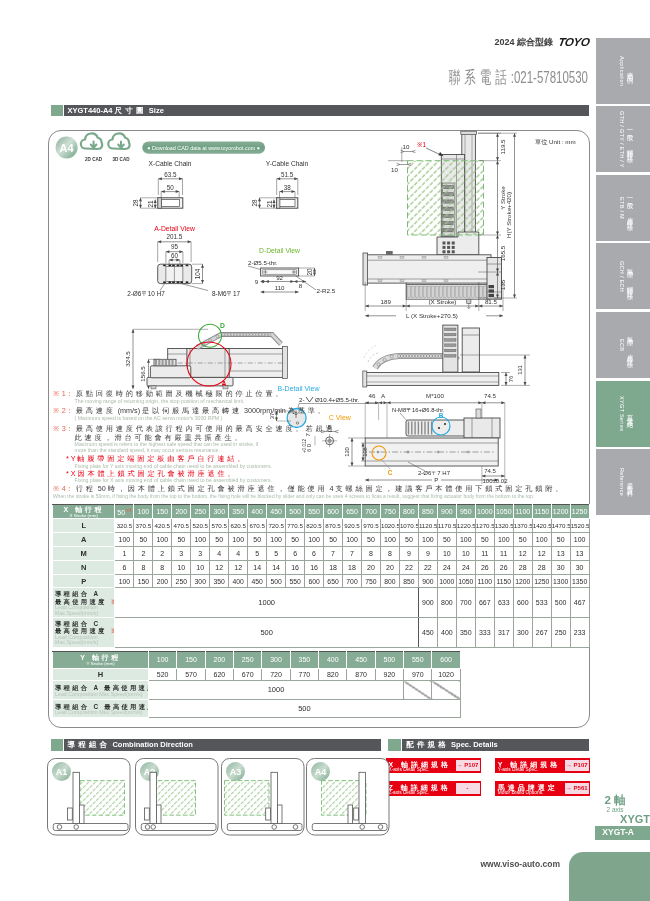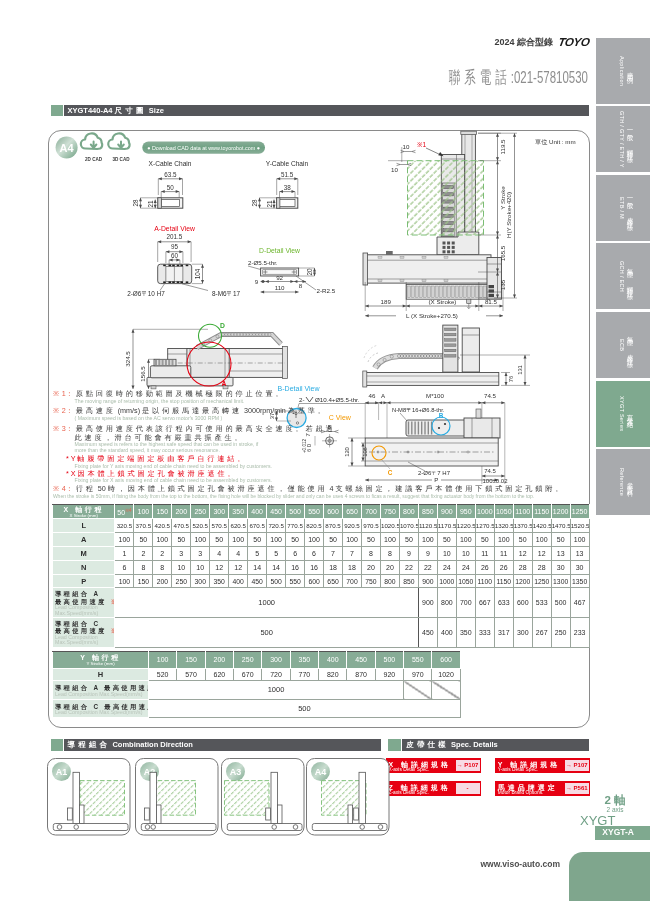--- a/index.html
+++ b/index.html
@@ -39,31 +39,31 @@
 <div class="tab" style="top:380.6px;background:#7fa98f">
     <span class="zh">直交連結</span>
     <span class="en">XYGT Series</span>
   </div>
 <div class="tab" style="top:449.1px;background:#a8aaad">
     <span class="zh">參考資料</span>
     <span class="en">Reference</span>
   </div>
 <div class="abs" style="left:580px;top:795px;width:70px;text-align:center;color:#6f9f85;font-weight:bold;font-size:11.5px;line-height:1">2 <span style="letter-spacing:0">軸</span></div>
 <div class="abs" style="left:580px;top:806.5px;width:70px;text-align:center;color:#6f9f85;font-size:6.5px;line-height:1">2 axis</div>
-<div class="abs" style="left:580px;top:813.5px;width:70px;text-align:left;color:#6f9f85;font-weight:normal;font-size:13px;line-height:1">XYGT</div>
+<div class="abs" style="left:580px;top:813.5px;width:70px;text-align:right;color:#6f9f85;font-weight:bold;font-size:11px;line-height:1">XYGT</div>
 <div class="abs" style="left:595.3px;top:825.8px;width:54.7px;height:13.9px;background:#7fa98f;color:#fff;font-weight:bold;font-size:8.5px;line-height:13.9px;padding-left:7px">XYGT-A</div>
 <div class="abs" style="left:569px;top:852px;width:81px;height:49px;background:#7fa68d;border-top-left-radius:14px"></div>
 <div class="abs" style="left:430px;top:858.5px;width:130px;text-align:right;font-size:8.5px;font-weight:bold;color:#4e4e4e">www.viso-auto.com</div>
 <div class="gsq" style="left:51px;top:105.2px;width:11.6px;height:11px"></div>
 <div class="tbar" style="left:63.5px;top:105.2px;width:525.5px;height:11px;font-size:7.5px;font-weight:bold;line-height:11px;padding-left:4px">XYGT440-A4 <span style="letter-spacing:3.2px">尺寸圖</span> Size</div>
 <div class="abs" style="left:47.5px;top:129.5px;width:542px;height:598.5px;border:1px solid #8a8a8a;border-radius:13px"></div>
 <div class="gsq" style="left:51px;top:739.4px;width:11.6px;height:11.3px"></div>
 <div class="tbar" style="left:63.5px;top:739.4px;width:317px;height:11.3px;font-size:7.5px;line-height:11.3px;padding-left:4px"><b><span style="letter-spacing:3.2px">導程組合</span> Combination Direction</b></div>
 <div class="gsq" style="left:388.3px;top:739.4px;width:12.6px;height:11.3px"></div>
-<div class="tbar" style="left:402.2px;top:739.4px;width:187px;height:11.3px;font-size:7.5px;line-height:11.3px;padding-left:4px"><b><span style="letter-spacing:3.2px">皮帶仕樣</span> Spec. Details</b></div>
+<div class="tbar" style="left:402.2px;top:739.4px;width:187px;height:11.3px;font-size:7.5px;line-height:11.3px;padding-left:4px"><b><span style="letter-spacing:3.2px">配件規格</span> Spec. Details</b></div>
 <div class="abs" style="left:385.5px;top:758px;width:95.5px;height:14.5px;background:#e60012;color:#fff">
     <div style="position:absolute;left:3px;top:1.5px;font-size:7px;font-weight:bold;white-space:nowrap;letter-spacing:3px">X 軸詳細規格</div>
     <div style="position:absolute;left:3px;top:8.5px;font-size:4.8px;white-space:nowrap">X-axis Detail Spec.</div>
     <div style="position:absolute;right:1.5px;top:1.5px;width:24px;height:11.5px;background:#f7dbe4;color:#e60012;font-size:6px;font-weight:bold;text-align:center;line-height:11.5px">→ P107</div>
   </div>
 <div class="abs" style="left:494.8px;top:758px;width:95.5px;height:14.5px;background:#e60012;color:#fff">
     <div style="position:absolute;left:3px;top:1.5px;font-size:7px;font-weight:bold;white-space:nowrap;letter-spacing:3px">Y 軸詳細規格</div>
     <div style="position:absolute;left:3px;top:8.5px;font-size:4.8px;white-space:nowrap">Y-axis Detail Spec.</div>
     <div style="position:absolute;right:1.5px;top:1.5px;width:24px;height:11.5px;background:#f7dbe4;color:#e60012;font-size:6px;font-weight:bold;text-align:center;line-height:11.5px">→ P107</div>
   </div>

